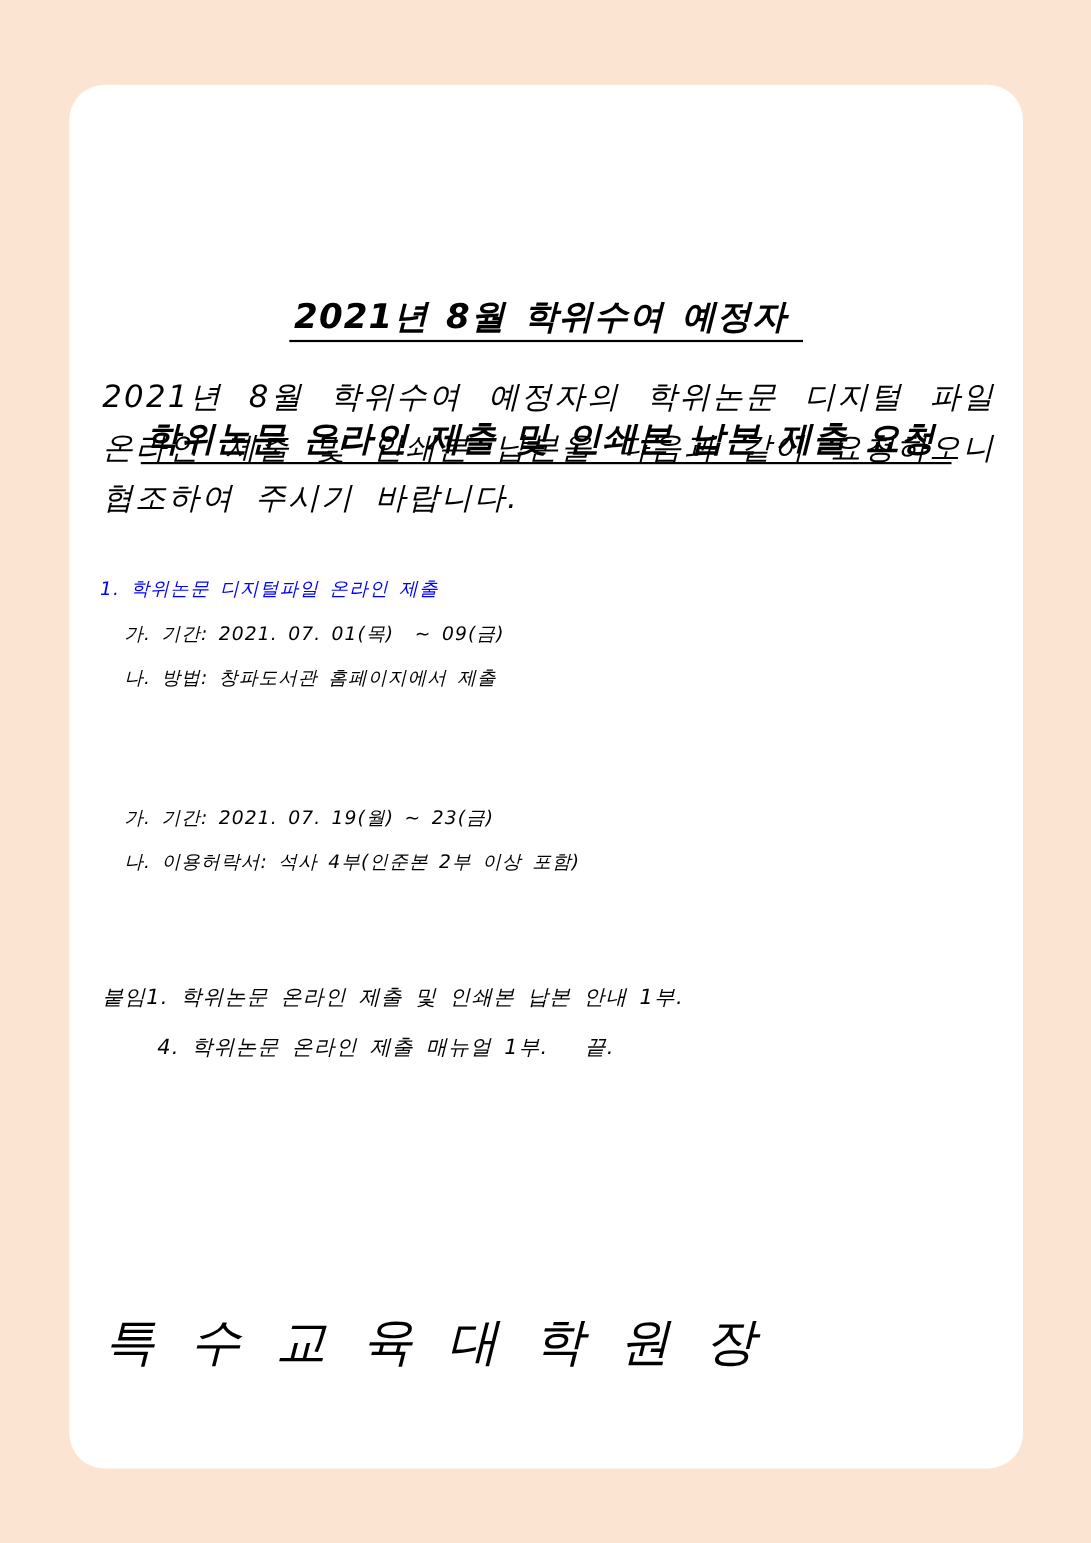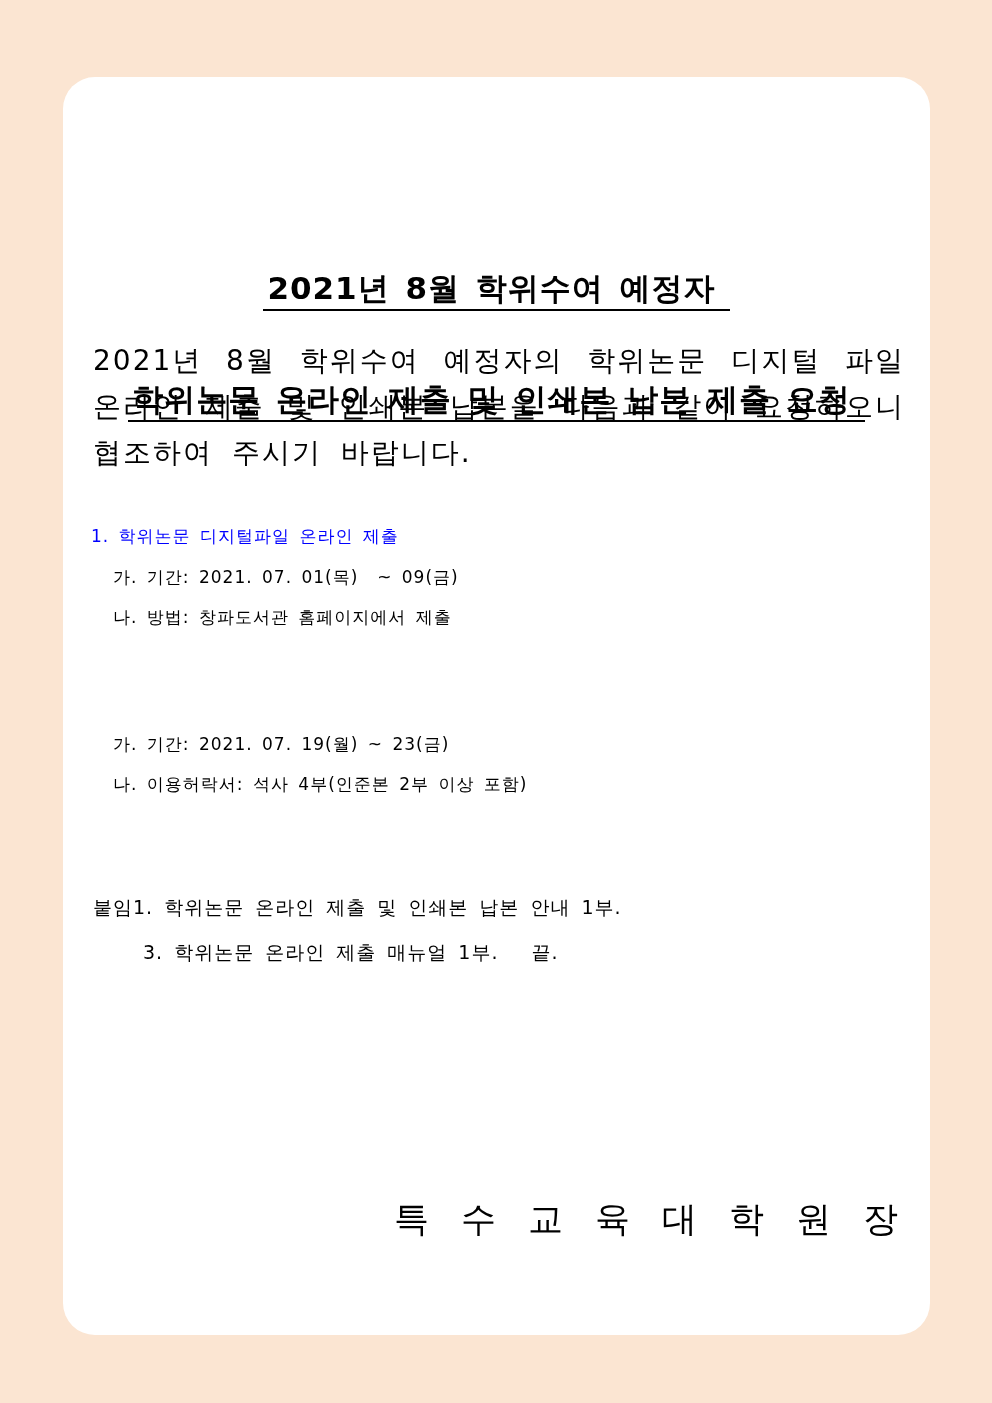--- a/index.html
+++ b/index.html
@@ -1,21 +1,21 @@
 <!DOCTYPE html>
 <html lang="ko" style="--c-page_background: #FBE5D2; --c-paper: #FFFFFF; --c-accent: #0000FF; --c-ink: #000000;"><head>
 <meta charset="utf-8">
 <style>
   :root{
     --c-page_background:#FBE5D2;
     --c-paper:#FFFFFF;
     --c-accent:#0000FF;
     --c-ink:#000000;
   }
-  *{margin:0;padding:0;box-sizing:border-box;}
+  *{margin:0;padding:0;box-sizing:border-box;font-style:italic;}
   html,body{width:992px;height:1403px;}
   body{
     font-family:"DejaVu Sans","Liberation Sans",sans-serif;
     background:var(--c-page_background);
     position:relative;
     overflow:hidden;
     color:var(--c-ink);
   }
   .sheet{
     position:absolute;
@@ -79,25 +79,25 @@
     line-height:34px;
     letter-spacing:1px;
     word-spacing:4px;
   }
   .l-at1{top:813px;left:30px;}
   .l-at2{top:858px;left:80px;}
   
   .signature{
     position:absolute;
     top:1119px;left:0;right:0;
-    text-align:right;
-    font-size:35px;
+    text-align:left;
+    font-size:46px;
     line-height:46px;
     letter-spacing:32px;
-    padding-left:48px;
+    padding-left:32px;
     white-space:pre;
   }
 </style>
 </head>
 <body>
 
 <div class="sheet">
 
   <div class="title-block">
     <span class="title-line"><span>2021년 8월 학위수여 예정자</span></span>
@@ -107,17 +107,17 @@
   <p class="intro">2021년 8월 학위수여 예정자의 학위논문 디지털 파일 온라인 제출 및 인쇄본 납본을 다음과 같이 요청하오니 협조하여 주시기 바랍니다.</p>
 
   <div class="line heading l-s1h">1. 학위논문 디지털파일 온라인 제출</div>
   <div class="line l-s1a">가. 기간: 2021. 07. 01(목)  ~ 09(금)</div>
   <div class="line l-s1b">나. 방법: 창파도서관 홈페이지에서 제출</div>
 
   <div class="line l-s2a">가. 기간: 2021. 07. 19(월) ~ 23(금)</div>
   <div class="line l-s2b">나. 이용허락서: 석사 4부(인준본 2부 이상 포함)</div>
 
   <div class="attach l-at1">붙임1. 학위논문 온라인 제출 및 인쇄본 납본 안내 1부.</div>
-  <div class="attach l-at2">3. 학위논문 온라인 제출 매뉴얼 1부.   끝.</div>
+  <div class="attach l-at2">4. 학위논문 온라인 제출 매뉴얼 1부.   끝.</div>
 
   <div class="signature">특수교육대학원장</div>
 
 </div>
 
 </body></html>

